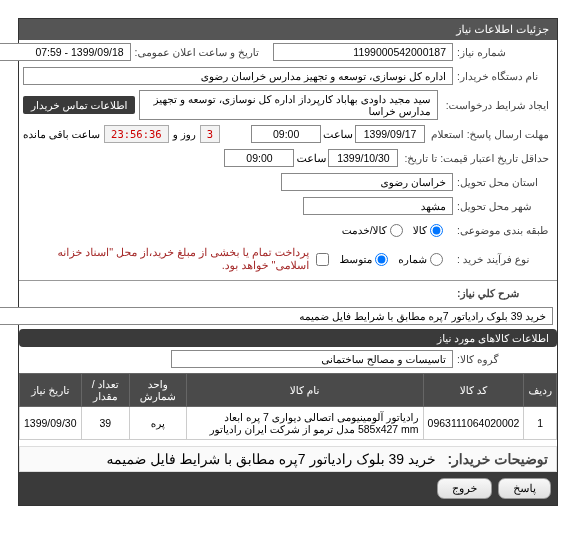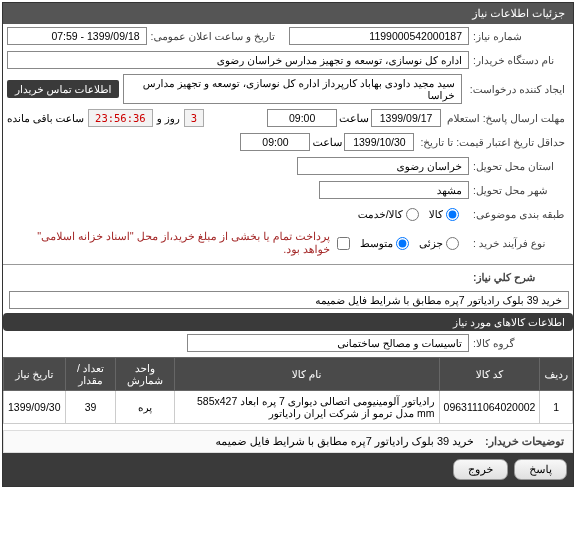--- a/index.html
+++ b/index.html
@@ -5,21 +5,21 @@
 * { box-sizing: border-box; margin: 0; padding: 0; }
 body {
   font-family: Tahoma, Arial, sans-serif;
   font-size: 11px;
   background: #ffffff;
   direction: rtl;
   width: 576px;
 }
 .panel {
   border: 1px solid #333;
-  margin: 2px;
+  margin: 18px;
   background: #fff;
 }
 .panel-header {
   background: #555;
   color: #fff;
   padding: 4px 8px;
   font-size: 11px;
 }
 .form-row {
   display: flex;
@@ -112,21 +112,21 @@
 .data-table td {
   border: 1px solid #ccc;
   padding: 4px;
   text-align: center;
   background: #fff;
 }
 .desc-row {
   background: #fafafa;
   padding: 4px 8px;
   border: 1px solid #ddd;
-  font-size: 11px;
+  font-size: 14px;
 }
 .desc-label {
   display: inline-block;
   color: #444;
   padding-left: 8px;
 }
 .button-bar {
   display: flex;
   gap: 6px;
   padding: 6px;
@@ -165,21 +165,21 @@
       <span class="value-box" style="width:140px">1399/09/18 - 07:59</span>
     </div>
   </div>
 
   <div class="form-row">
     <span class="label">نام دستگاه خریدار:</span>
     <span class="value-box" style="flex:1">اداره کل نوسازی، توسعه و تجهیز مدارس خراسان رضوی</span>
   </div>
 
   <div class="form-row" style="gap:4px">
-    <span class="label">ایجاد کننده درخواست:</span>
+    <span class="label">ایجاد شرایط درخواست:</span>
     <span class="value-box" style="flex:1">سید مجید داودی بهاباد کارپرداز اداره کل نوسازی، توسعه و تجهیز مدارس خراسا</span>
     <span class="dark-bar">اطلاعات تماس خریدار</span>
   </div>
 
   <div style="display:flex;align-items:center">
     <div class="form-row triple" style="flex:1">
       <span class="label">مهلت ارسال پاسخ: استعلام</span>
       <span class="value-box">1399/09/17</span>
       <span>ساعت</span>
       <span class="value-box">09:00</span>
@@ -220,21 +220,21 @@
     <label class="radio-opt">
       <input type="radio" name="cat" style="">
       <span>کالا/خدمت</span>
     </label>
   </div>
 
   <div class="form-row radio-row">
     <span class="label">نوع فرآیند خرید :</span>
     <label class="radio-opt">
       <input type="radio" name="proc" style="">
-      <span>جزئی</span>
+      <span>شماره</span>
     </label>
     <label class="radio-opt">
       <input type="radio" name="proc" checked="" style="">
       <span>متوسط</span>
     </label>
     <label class="radio-opt">
       <input type="checkbox" style="">
       <span class="note">پرداخت تمام یا بخشی از مبلغ خرید،از محل "اسناد خزانه اسلامی" خواهد بود.</span>
     </label>
   </div>

